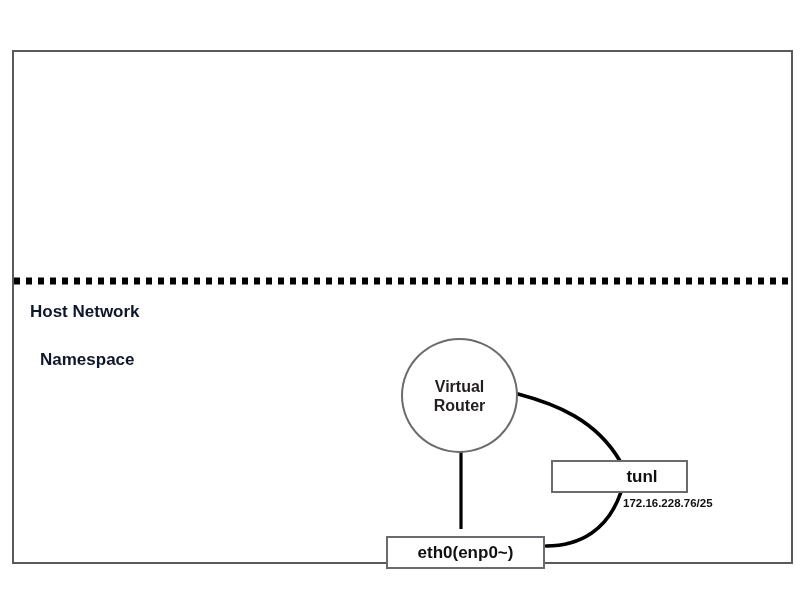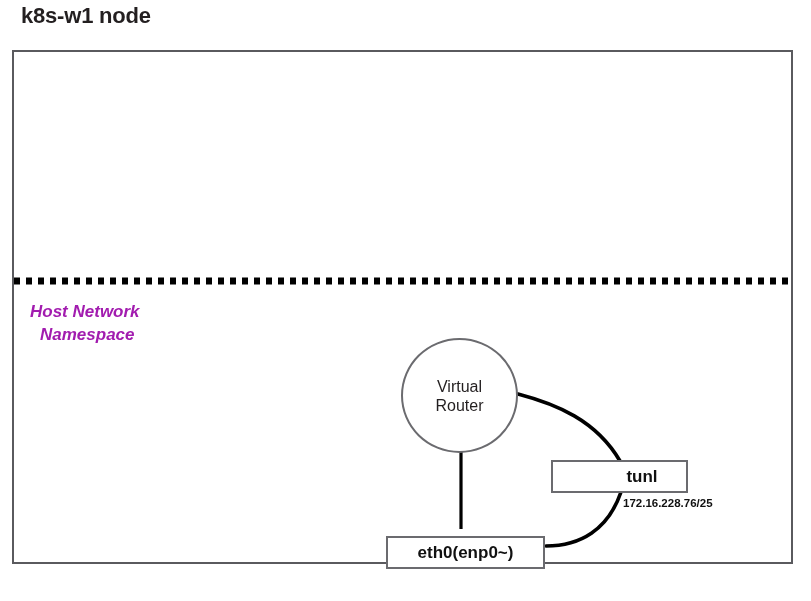--- a/index.html
+++ b/index.html
@@ -56,49 +56,49 @@
     pointer-events: none;
   }
 
   
   .ns-label {
     position: absolute;
     left: 30px;
     top: 300px;
     font-size: 17px;
     font-weight: bold;
-    font-style: italic;
     line-height: 23px;
-    color: #a21caf;
+    color: #0f172a;
     white-space: nowrap;
   }
   .ns-label .l2 {
     display: block;
     padding-left: 10px;
+    margin-top: 25px;
   }
 
   
   .vrouter {
     position: absolute;
     left: 401px;
     top: 338px;
     width: 117px;
     height: 115px;
     border: 2px solid #6b6b6f;
     border-radius: 50%;
     background: #ffffff;
     box-sizing: border-box;
     display: flex;
     flex-direction: column;
     align-items: center;
     justify-content: center;
   }
   .vrouter span {
     font-size: 16px;
-    font-weight: normal;
+    font-weight: bold;
     line-height: 19px;
     color: #231f20;
     text-align: center;
     white-space: nowrap;
   }
 
   
   .iface-box {
     position: absolute;
     border: 2px solid #6b6b6f;
@@ -145,21 +145,20 @@
     font-weight: bold;
     color: #111111;
     white-space: nowrap;
   }
 </style>
 </head>
 <body>
 
 <div id="diagram-root">
 
-  <div class="node-title">k8s-w1 node</div>
 
   <div class="node-box"></div>
 
   <svg class="overlay" viewBox="0 0 811 601" width="811" height="601" xmlns="http://www.w3.org/2000/svg">
 
     <line x1="14" y1="281" x2="791" y2="281" stroke="#000000" stroke-width="7" stroke-dasharray="6 6" stroke-linecap="butt"></line>
 
     <line x1="461" y1="452" x2="461" y2="529" stroke="#000000" stroke-width="3.2"></line>
 
     <path d="M 518 394 C 556 404, 596 420, 620 461" fill="none" stroke="#000000" stroke-width="3.6" stroke-linecap="round"></path>

